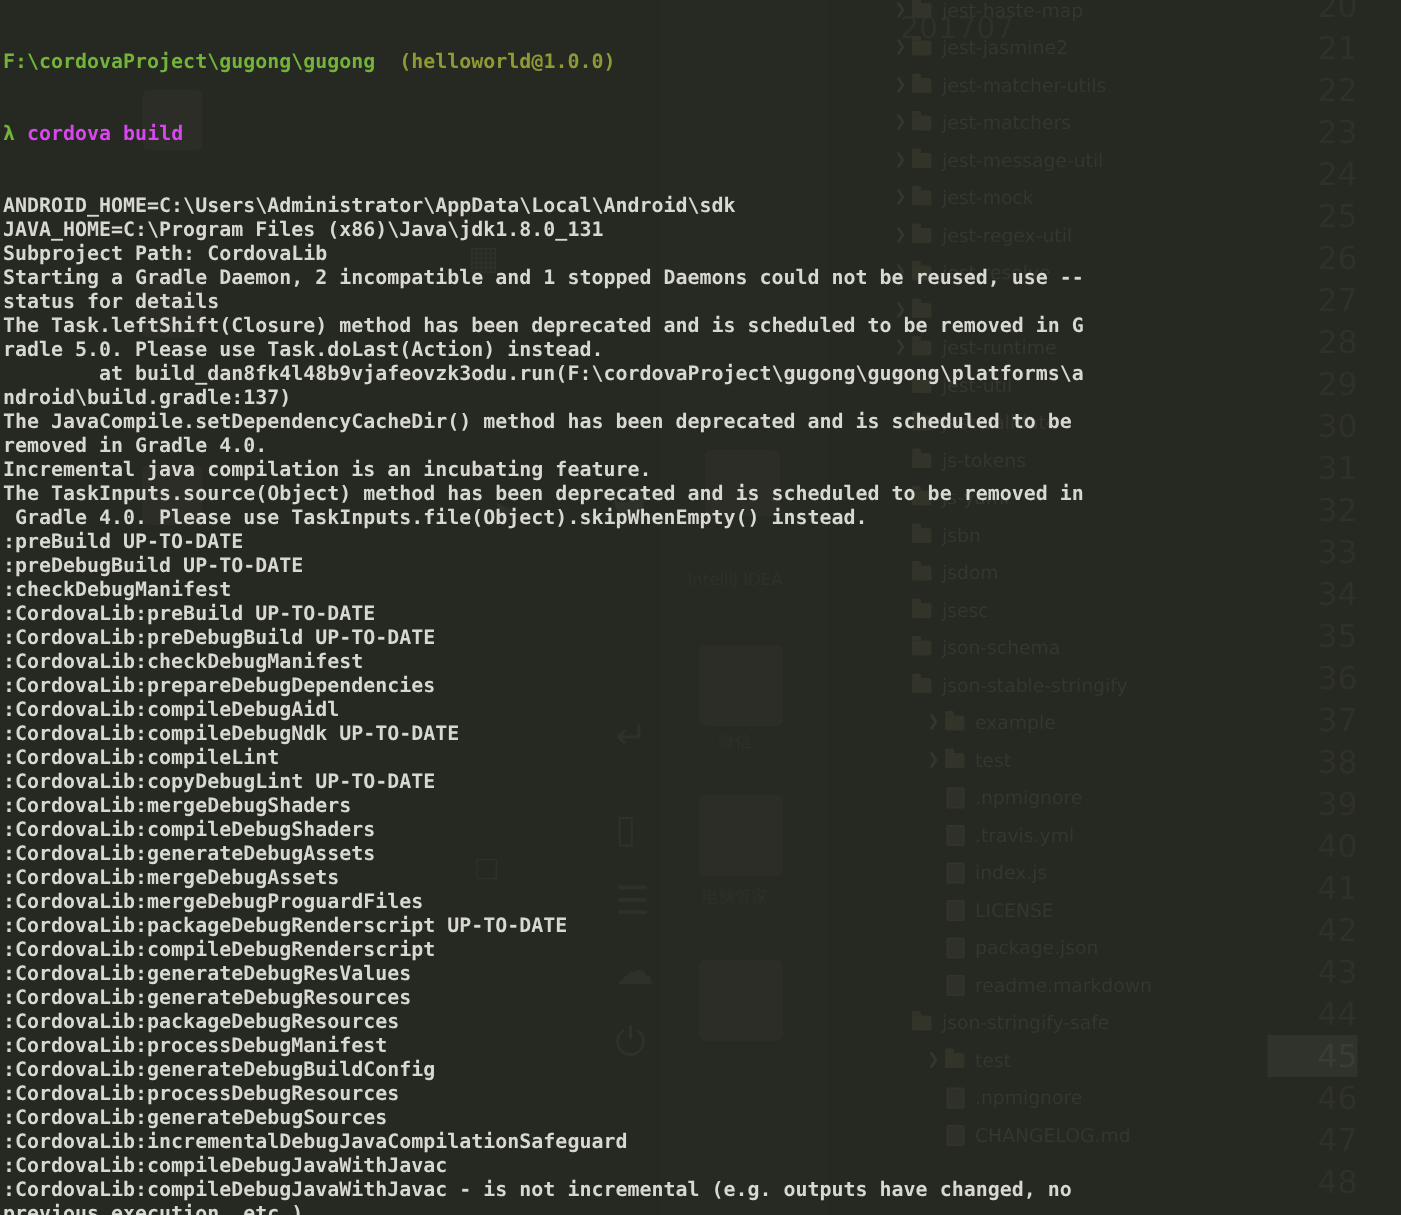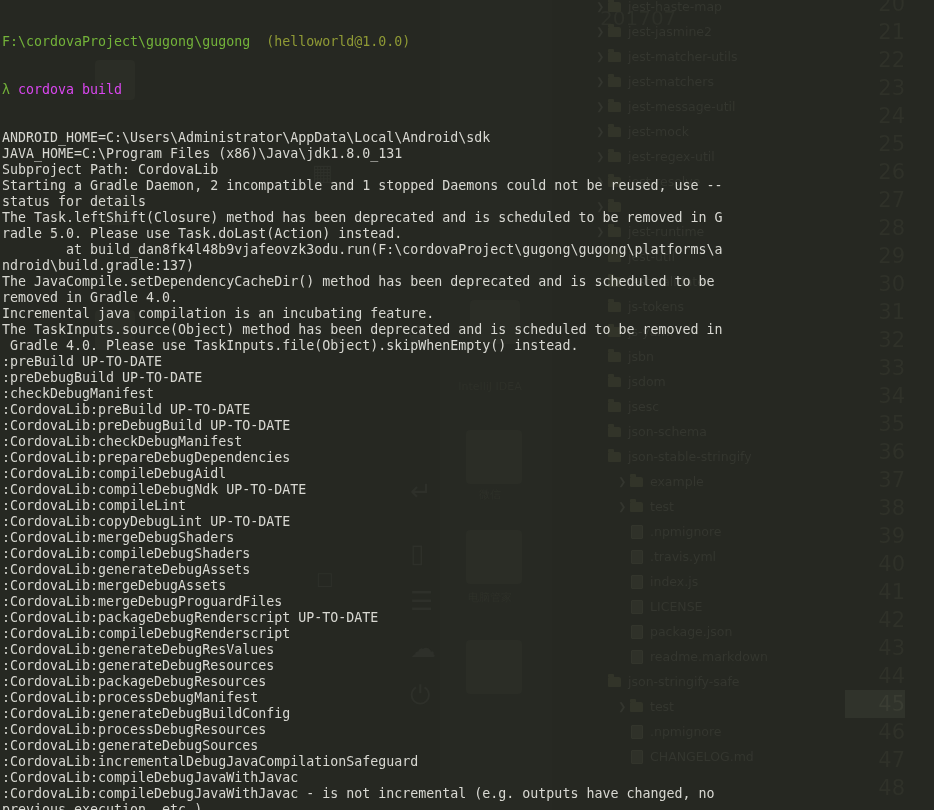--- a/index.html
+++ b/index.html
@@ -131,20 +131,21 @@
     font-size: 13.3px;
     line-height: 16px;
     letter-spacing: 0px;
     color: #d8d8d2;
     white-space: pre;
     overflow: hidden;
   }
   #term .line {
     height: 16px;
     white-space: pre;
+    font-weight: bold;
   }
   .c-green { color: #73b33a; }
   .c-yellow { color: #8f9a35; }
   .c-lambda { color: #73b33a; }
   .c-white { color: #d946ef; }
 </style>
 </head>
 <body>
 
 <div id="screen">

